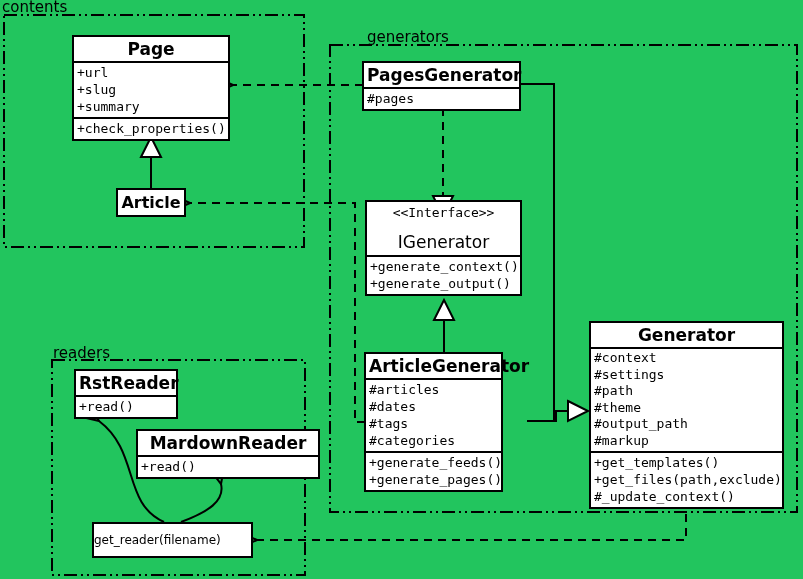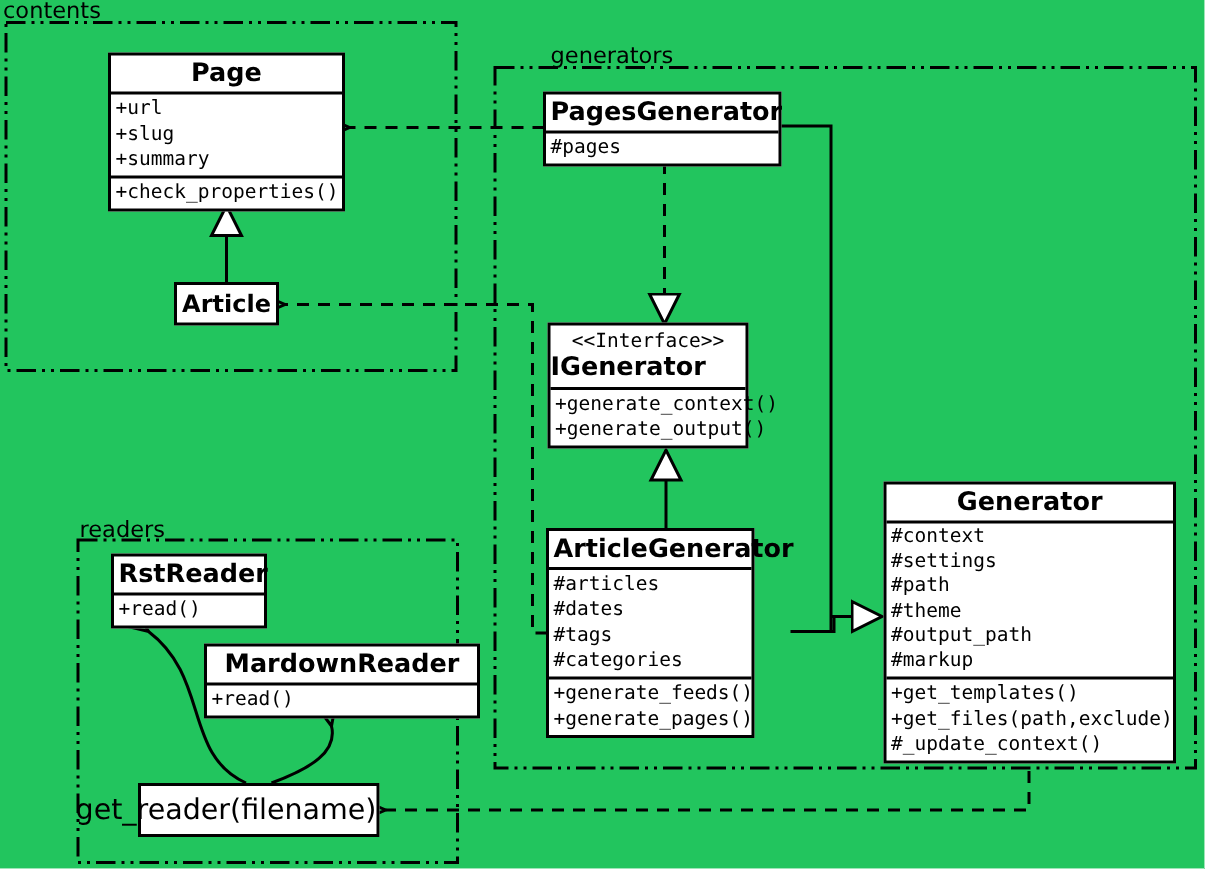--- a/index.html
+++ b/index.html
@@ -4,26 +4,26 @@
 <style>
   html,body{margin:0;padding:0;background:#ffffff;}
   #canvas{position:relative;width:803px;height:579px;background:#22c55e;overflow:hidden;
           font-family:"DejaVu Sans",sans-serif;color:#000;}
   #wires{position:absolute;left:0;top:0;width:803px;height:579px;}
   .pkg-label{position:absolute;font-size:15px;line-height:16px;color:#000;}
   .cls{position:absolute;box-sizing:border-box;background:#fff;border:2px solid #000;}
   .cls .title{font-weight:bold;font-size:17px;line-height:24px;text-align:center;padding:0 3px;}
   .cls .title.small{font-size:16px;line-height:25px;}
   .stereo{font-family:"DejaVu Sans Mono",monospace;font-weight:normal;font-size:13px;line-height:15px;text-align:center;padding-top:3px;}
-  .iface-name{font-weight:bold;font-size:17px;line-height:21px;padding-bottom:2px;}
+  .iface-name{font-weight:normal;font-size:17px;line-height:21px;text-align:center;padding-bottom:2px;margin-top:12px;}
   .members{border-top:2px solid #000;padding:1px 2px 2px 3px;
            font-family:"DejaVu Sans Mono",monospace;font-size:13px;line-height:17px;}
   .members div{white-space:pre;}
   .gen-attrs div{line-height:16.5px;}
-  .fn-box{display:flex;align-items:center;justify-content:flex-end;font-size:19px;}
+  .fn-box{display:flex;align-items:center;justify-content:flex-start;font-size:12px;}
 </style>
 </head>
 <body>
 
 <div id="canvas">
 
   <svg id="wires" viewBox="0 0 803 579" xmlns="http://www.w3.org/2000/svg">
     <defs>
       <marker id="tri" markerUnits="userSpaceOnUse" markerWidth="24" markerHeight="24" refX="21" refY="12" orient="auto">
         <path d="M1,2 L21,12 L1,22 Z" fill="#ffffff" stroke="#000000" stroke-width="2"></path>
@@ -78,21 +78,21 @@
     <div class="title small">Article</div>
   </div>
 
   <div class="cls" style="left:362px;top:61px;width:159px;">
     <div class="title">PagesGenerator</div>
     <div class="members">
       <div>#pages</div>
     </div>
   </div>
 
-  <div class="cls" style="left:365px;top:215px;width:134px;">
+  <div class="cls" style="left:365px;top:200px;width:157px;">
     <div>
       <div class="stereo">&lt;&lt;Interface&gt;&gt;</div>
       <div class="iface-name">IGenerator</div>
     </div>
     <div class="members">
       <div>+generate_context()</div>
       <div>+generate_output()</div>
     </div>
   </div>
 

